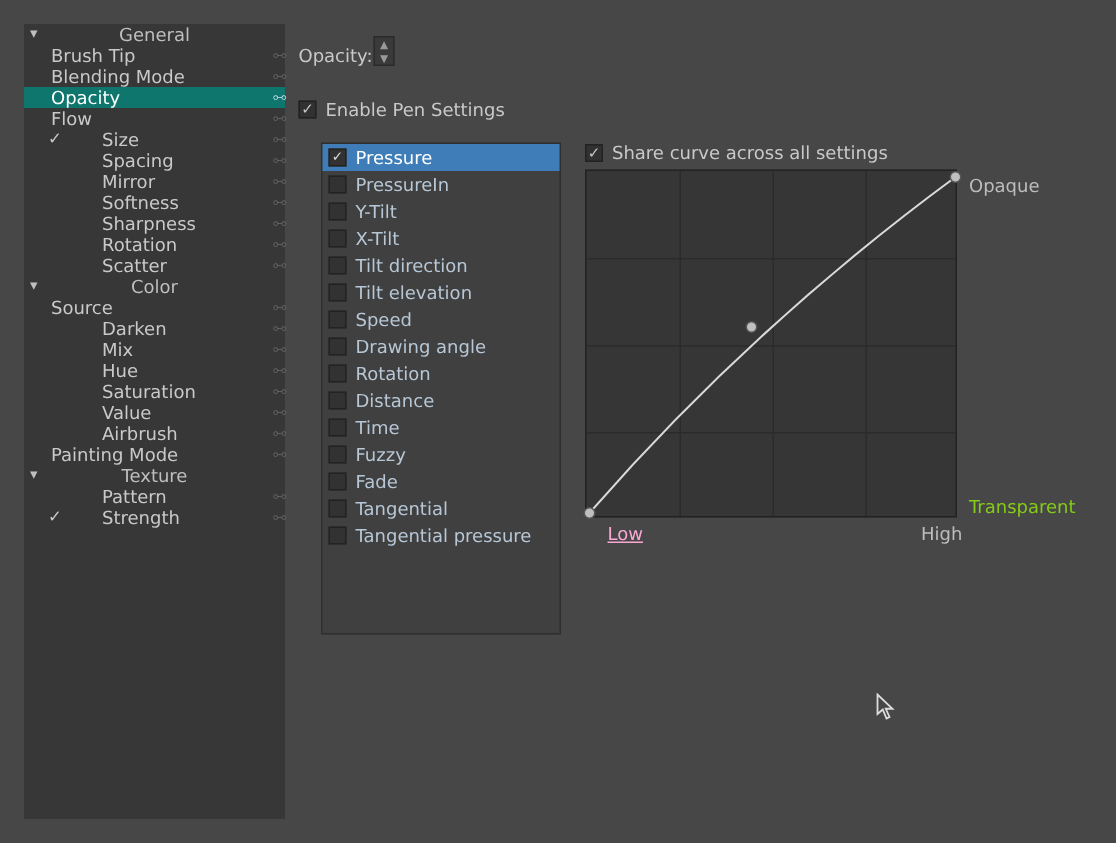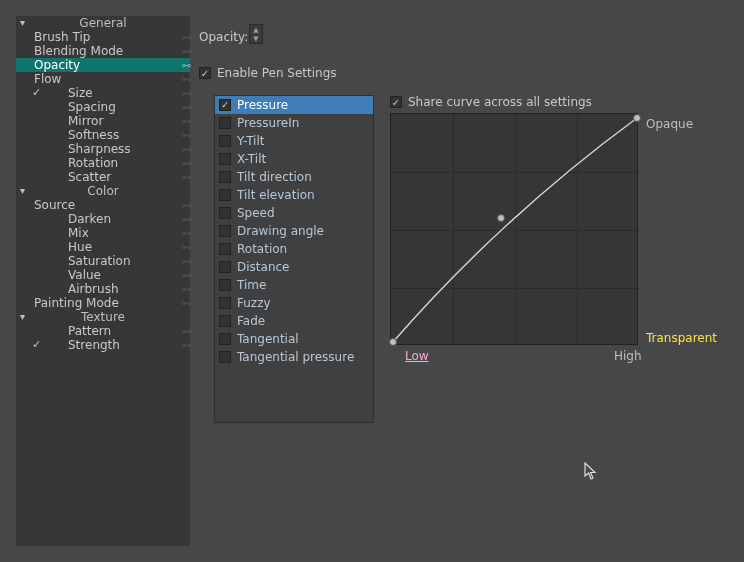--- a/index.html
+++ b/index.html
@@ -144,21 +144,21 @@
     position:absolute;
     left:0; top:0;
     width: 248px; height: 232px;
     background:#363636;
     border:1px solid #222;
   }
   .grid-v, .grid-h { position:absolute; background:#2b2b2b; }
   .grid-v { width:1px; height:100%; top:0; }
   .grid-h { height:1px; width:100%; left:0; }
   .lbl-opaque { position:absolute; left:256px; top:4px; color:#bdbdbd;}
-  .lbl-transp { position:absolute; left:256px; top:218px; color:#fde047;}
+  .lbl-transp { position:absolute; left:256px; top:218px; color:#84cc16;}
   .lbl-low { position:absolute; left:15px; top:236px; color:#f9a8d4;text-decoration:underline;}
   .lbl-high { position:absolute; left:224px; top:236px; color:#bdbdbd;}
   .curve-svg { position:absolute; left:0; top:0; }
   .handle {
     position:absolute; width:8px;height:8px;border-radius:50%;
     background:#bfbfbf;border:1px solid #555;
     transform:translate(-50%,-50%);
   }
 
   .cursor {

